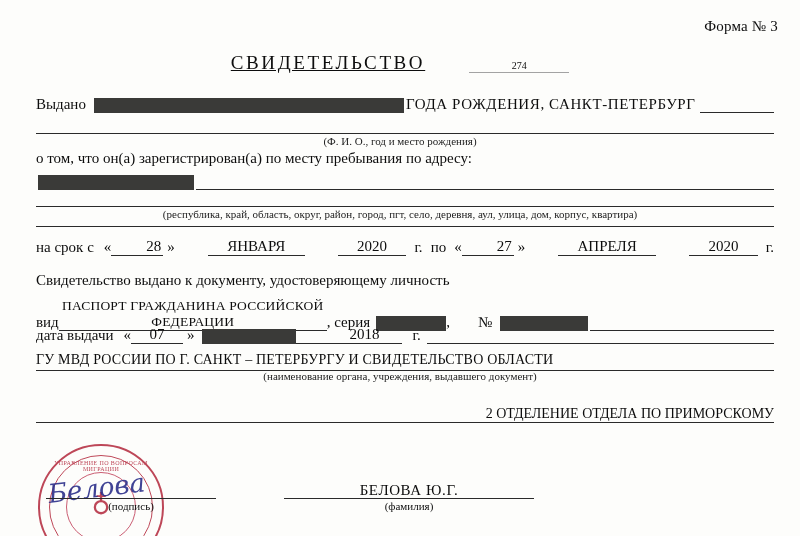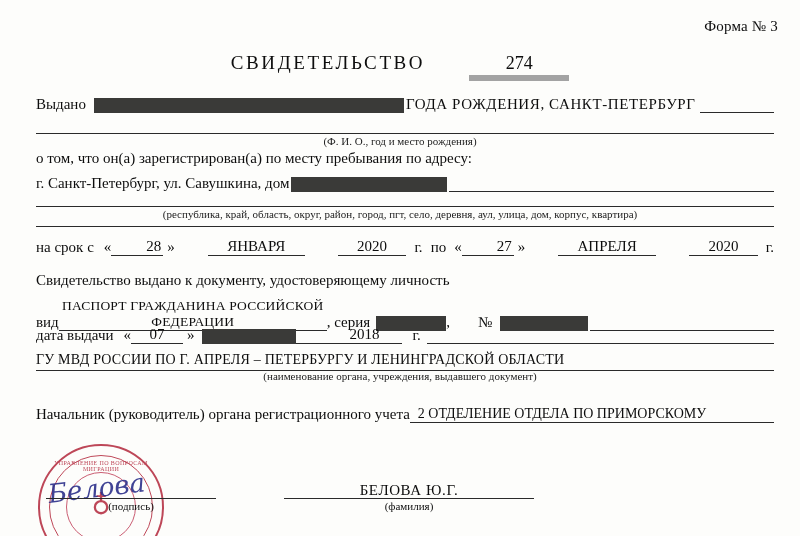--- a/index.html
+++ b/index.html
@@ -31,28 +31,29 @@
     position: absolute;
     top: 52px;
     left: 0;
     right: 0;
     text-align: center;
   }
   .title .main {
     font-size: 19px;
     letter-spacing: 2.6px;
     display: inline-block;
+    text-decoration: underline;
   }
   .title .num {
     display: inline-block;
     min-width: 80px;
     margin-left: 44px;
     text-align: center;
-    font-size: 18px;
-    border-bottom: 6px solid #a3a3a3;
+    font-size: 10px;
+    border-bottom: 1px solid #a3a3a3;
     padding: 0 10px 1px 10px;
   }
   .subtitle {
     position: absolute;
     top: 78px;
     left: 0;
     right: 0;
     text-align: center;
     font-size: 15.5px;
   }
@@ -171,21 +172,20 @@
     <span class="lbl spaced" style="padding-left:2px;">ГОДА РОЖДЕНИЯ, САНКТ-ПЕТЕРБУРГ</span>
     <span class="line" style="margin-left:4px;"></span>
   </div>
 
   <div class="hr" style="left:36px; right:26px; top:133px;"></div>
   <div class="caption" style="top:135px;">(Ф. И. О., год и место рождения)</div>
 
   <div class="row" style="top:150px;">о том, что он(а) зарегистрирован(а) по месту пребывания по адресу:</div>
 
   <div class="row flexrow" style="top:175px;">
-    <span class="lbl">г. Санкт-Петербург, ул. Савушкина, дом</span>
     <span class="redact" style="width:156px; margin-left:2px;"></span>
     <span class="line" style="margin-left:2px;"></span>
   </div>
 
   <div class="hr" style="left:36px; right:26px; top:206px;"></div>
   <div class="caption" style="top:208px;">(республика, край, область, округ, район, город, пгт, село, деревня, аул, улица, дом, корпус, квартира)</div>
   <div class="hr" style="left:36px; right:26px; top:226px;"></div>
 
   <div class="row flexrow" style="top:238px;">
     <span class="lbl">на срок с</span>
@@ -225,26 +225,25 @@
     <span class="lbl">«</span>
     <span class="line" style="max-width:52px; text-align:center;"><span>07</span></span>
     <span class="lbl" style="padding-left:4px;">»</span>
     <span class="redact" style="width:94px; margin-left:8px;"></span>
     <span class="line" style="max-width:30px;"></span>
     <span class="line" style="max-width:76px; text-align:center;"><span>2018</span></span>
     <span class="lbl" style="padding-left:10px;">г.</span>
     <span class="line" style="margin-left:6px;"></span>
   </div>
 
-  <div class="row" style="top:352px; border-bottom:1px solid #2a2a2a; padding-bottom:2px; font-size:14px; letter-spacing:.2px;">ГУ  МВД  РОССИИ  ПО  Г. АПРЕЛЯ – ПЕТЕРБУРГУ  И  ЛЕНИНГРАДСКОЙ ОБЛАСТИ</div>
+  <div class="row" style="top:352px; border-bottom:1px solid #2a2a2a; padding-bottom:2px; font-size:14px; letter-spacing:.2px;">ГУ  МВД  РОССИИ  ПО  Г. САНКТ – ПЕТЕРБУРГУ  И  СВИДЕТЕЛЬСТВО ОБЛАСТИ</div>
   <div class="caption" style="top:370px;">(наименование органа, учреждения, выдавшего документ)</div>
 
   <div class="row flexrow" style="top:406px;">
-    <span class="lbl">Начальник (руководитель) органа регистрационного учета</span>
-    <span class="line" style="text-align:left; padding-left:8px; font-size:14px;"><span>2 ОТДЕЛЕНИЕ ОТДЕЛА  ПО ПРИМОРСКОМУ</span></span>
+    <span class="line" style="text-align:right; padding-left:8px; font-size:14px;"><span>2 ОТДЕЛЕНИЕ ОТДЕЛА  ПО ПРИМОРСКОМУ</span></span>
   </div>
 
 
   <div class="stamp">
     <div class="stamp-inner"></div>
     <div class="stamp-text-top">УПРАВЛЕНИЕ ПО ВОПРОСАМ МИГРАЦИИ</div>
     <div class="stamp-eagle">♁</div>
 
   </div>
 

